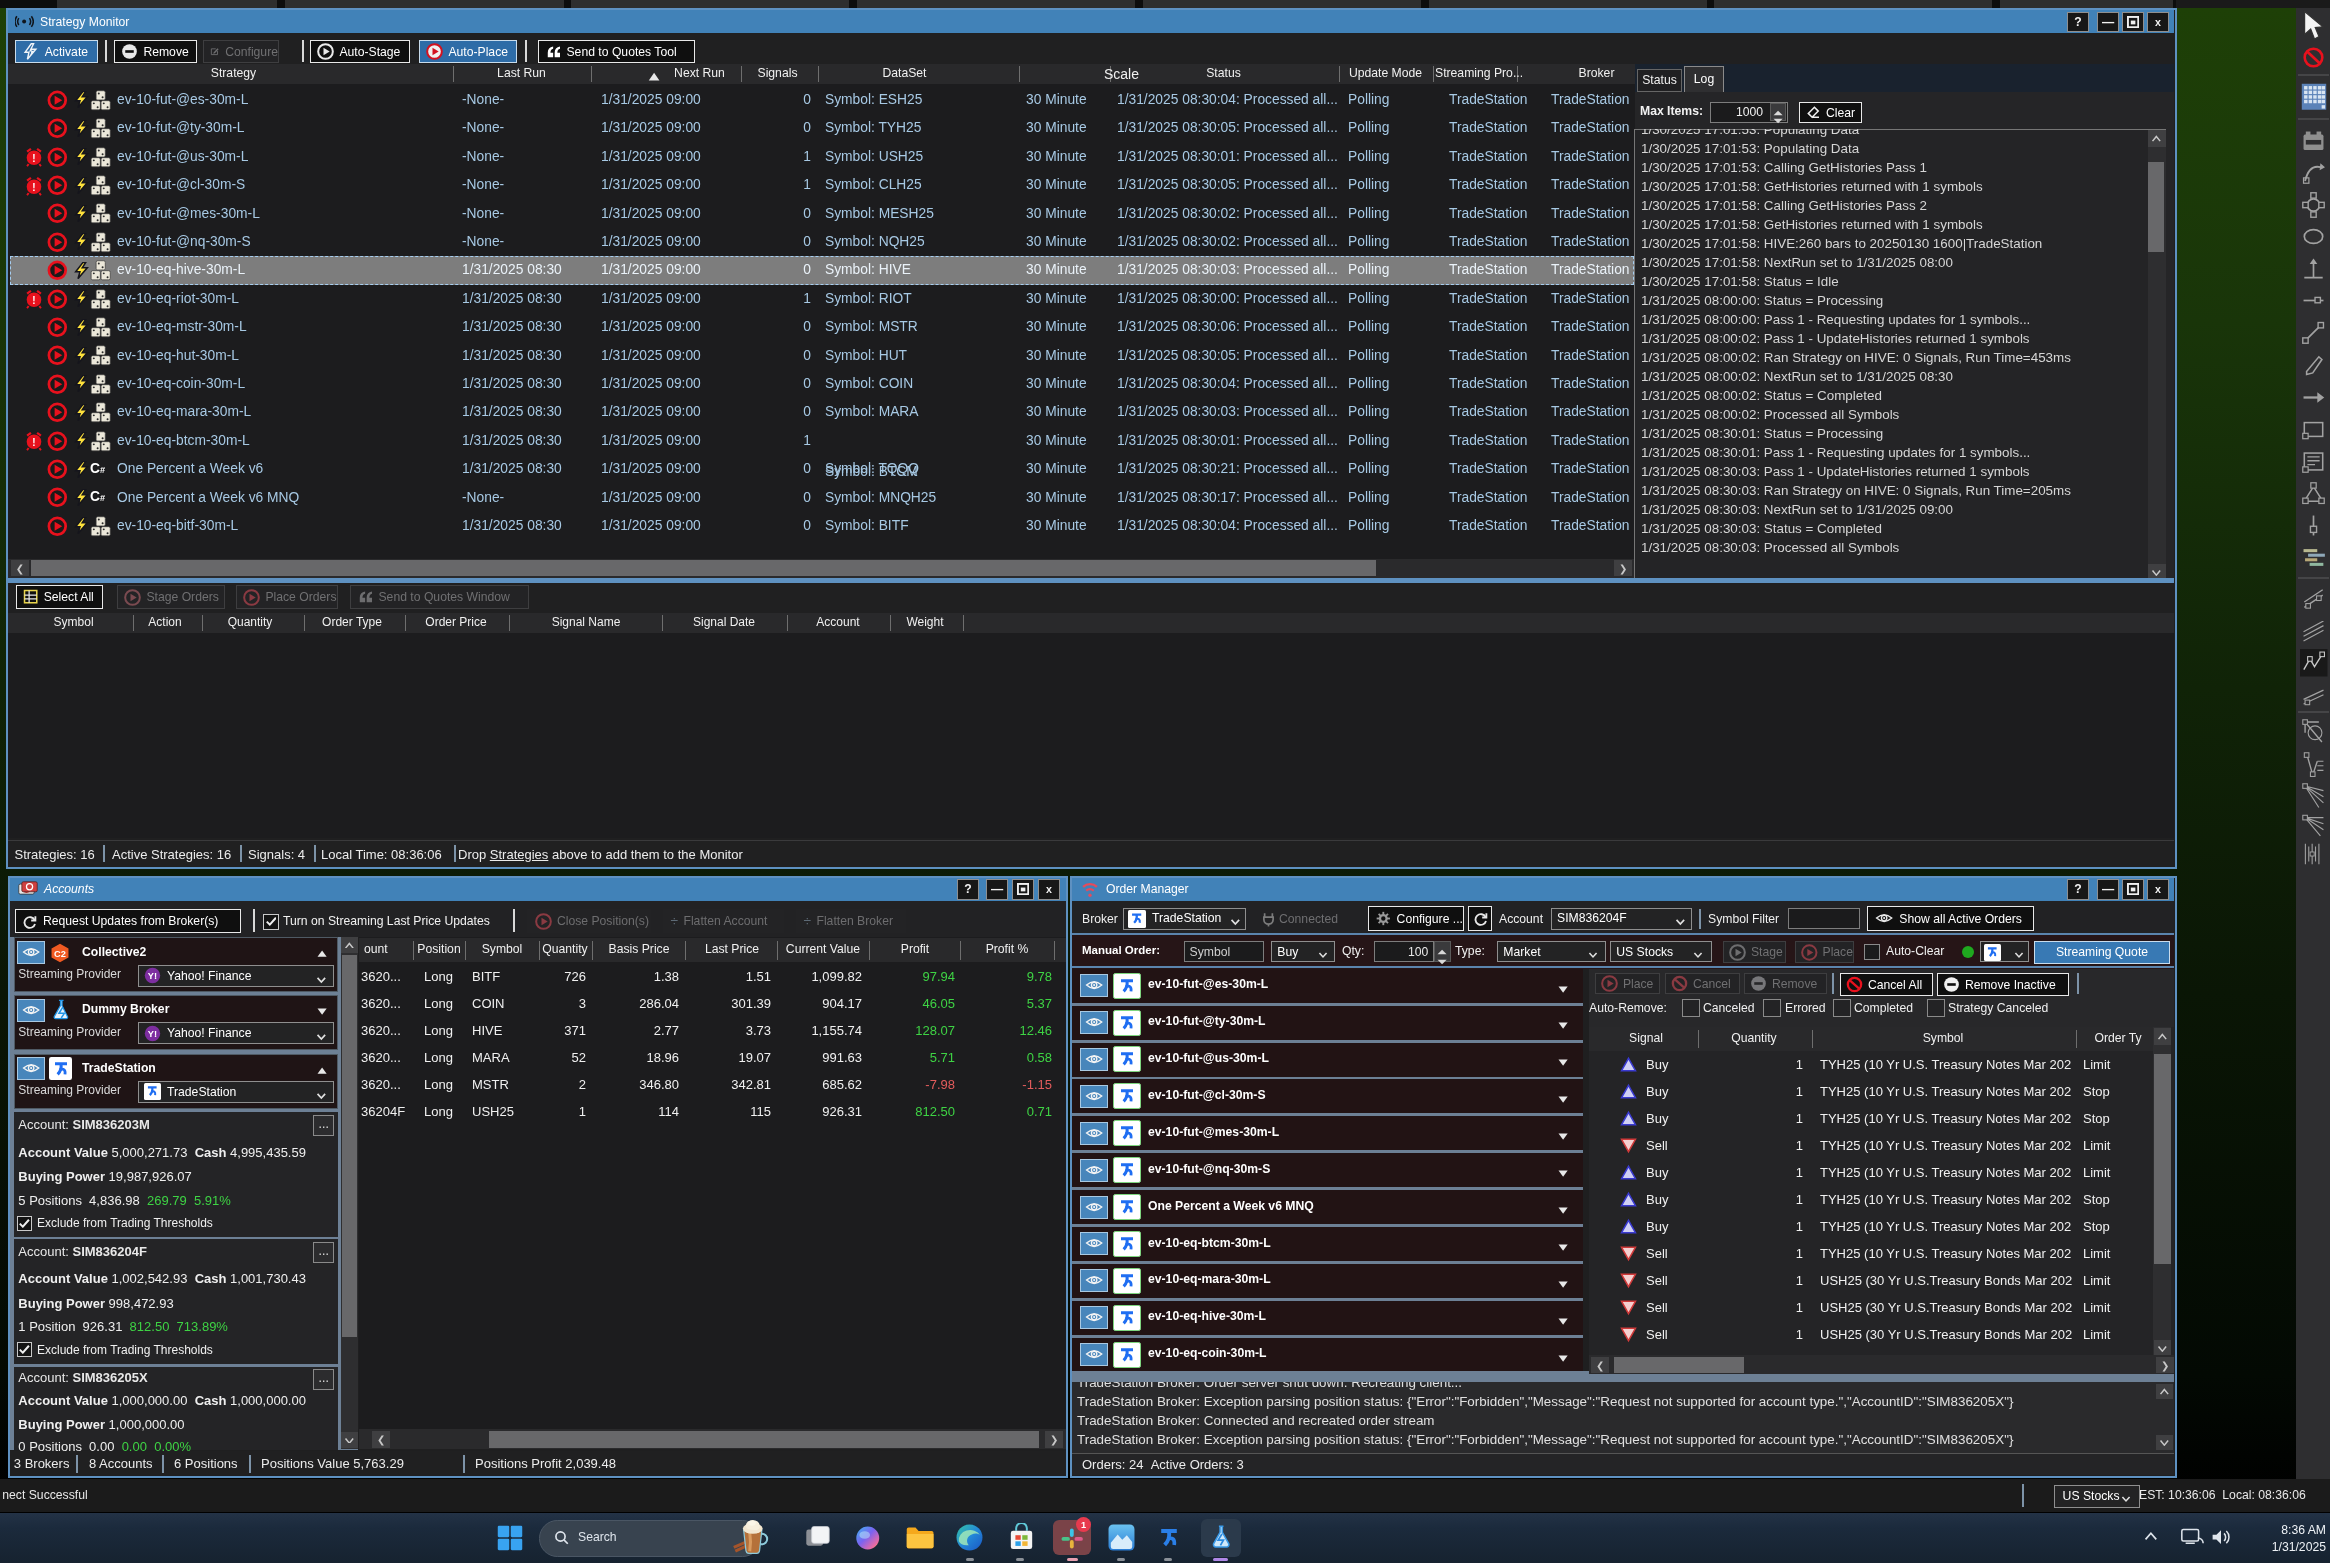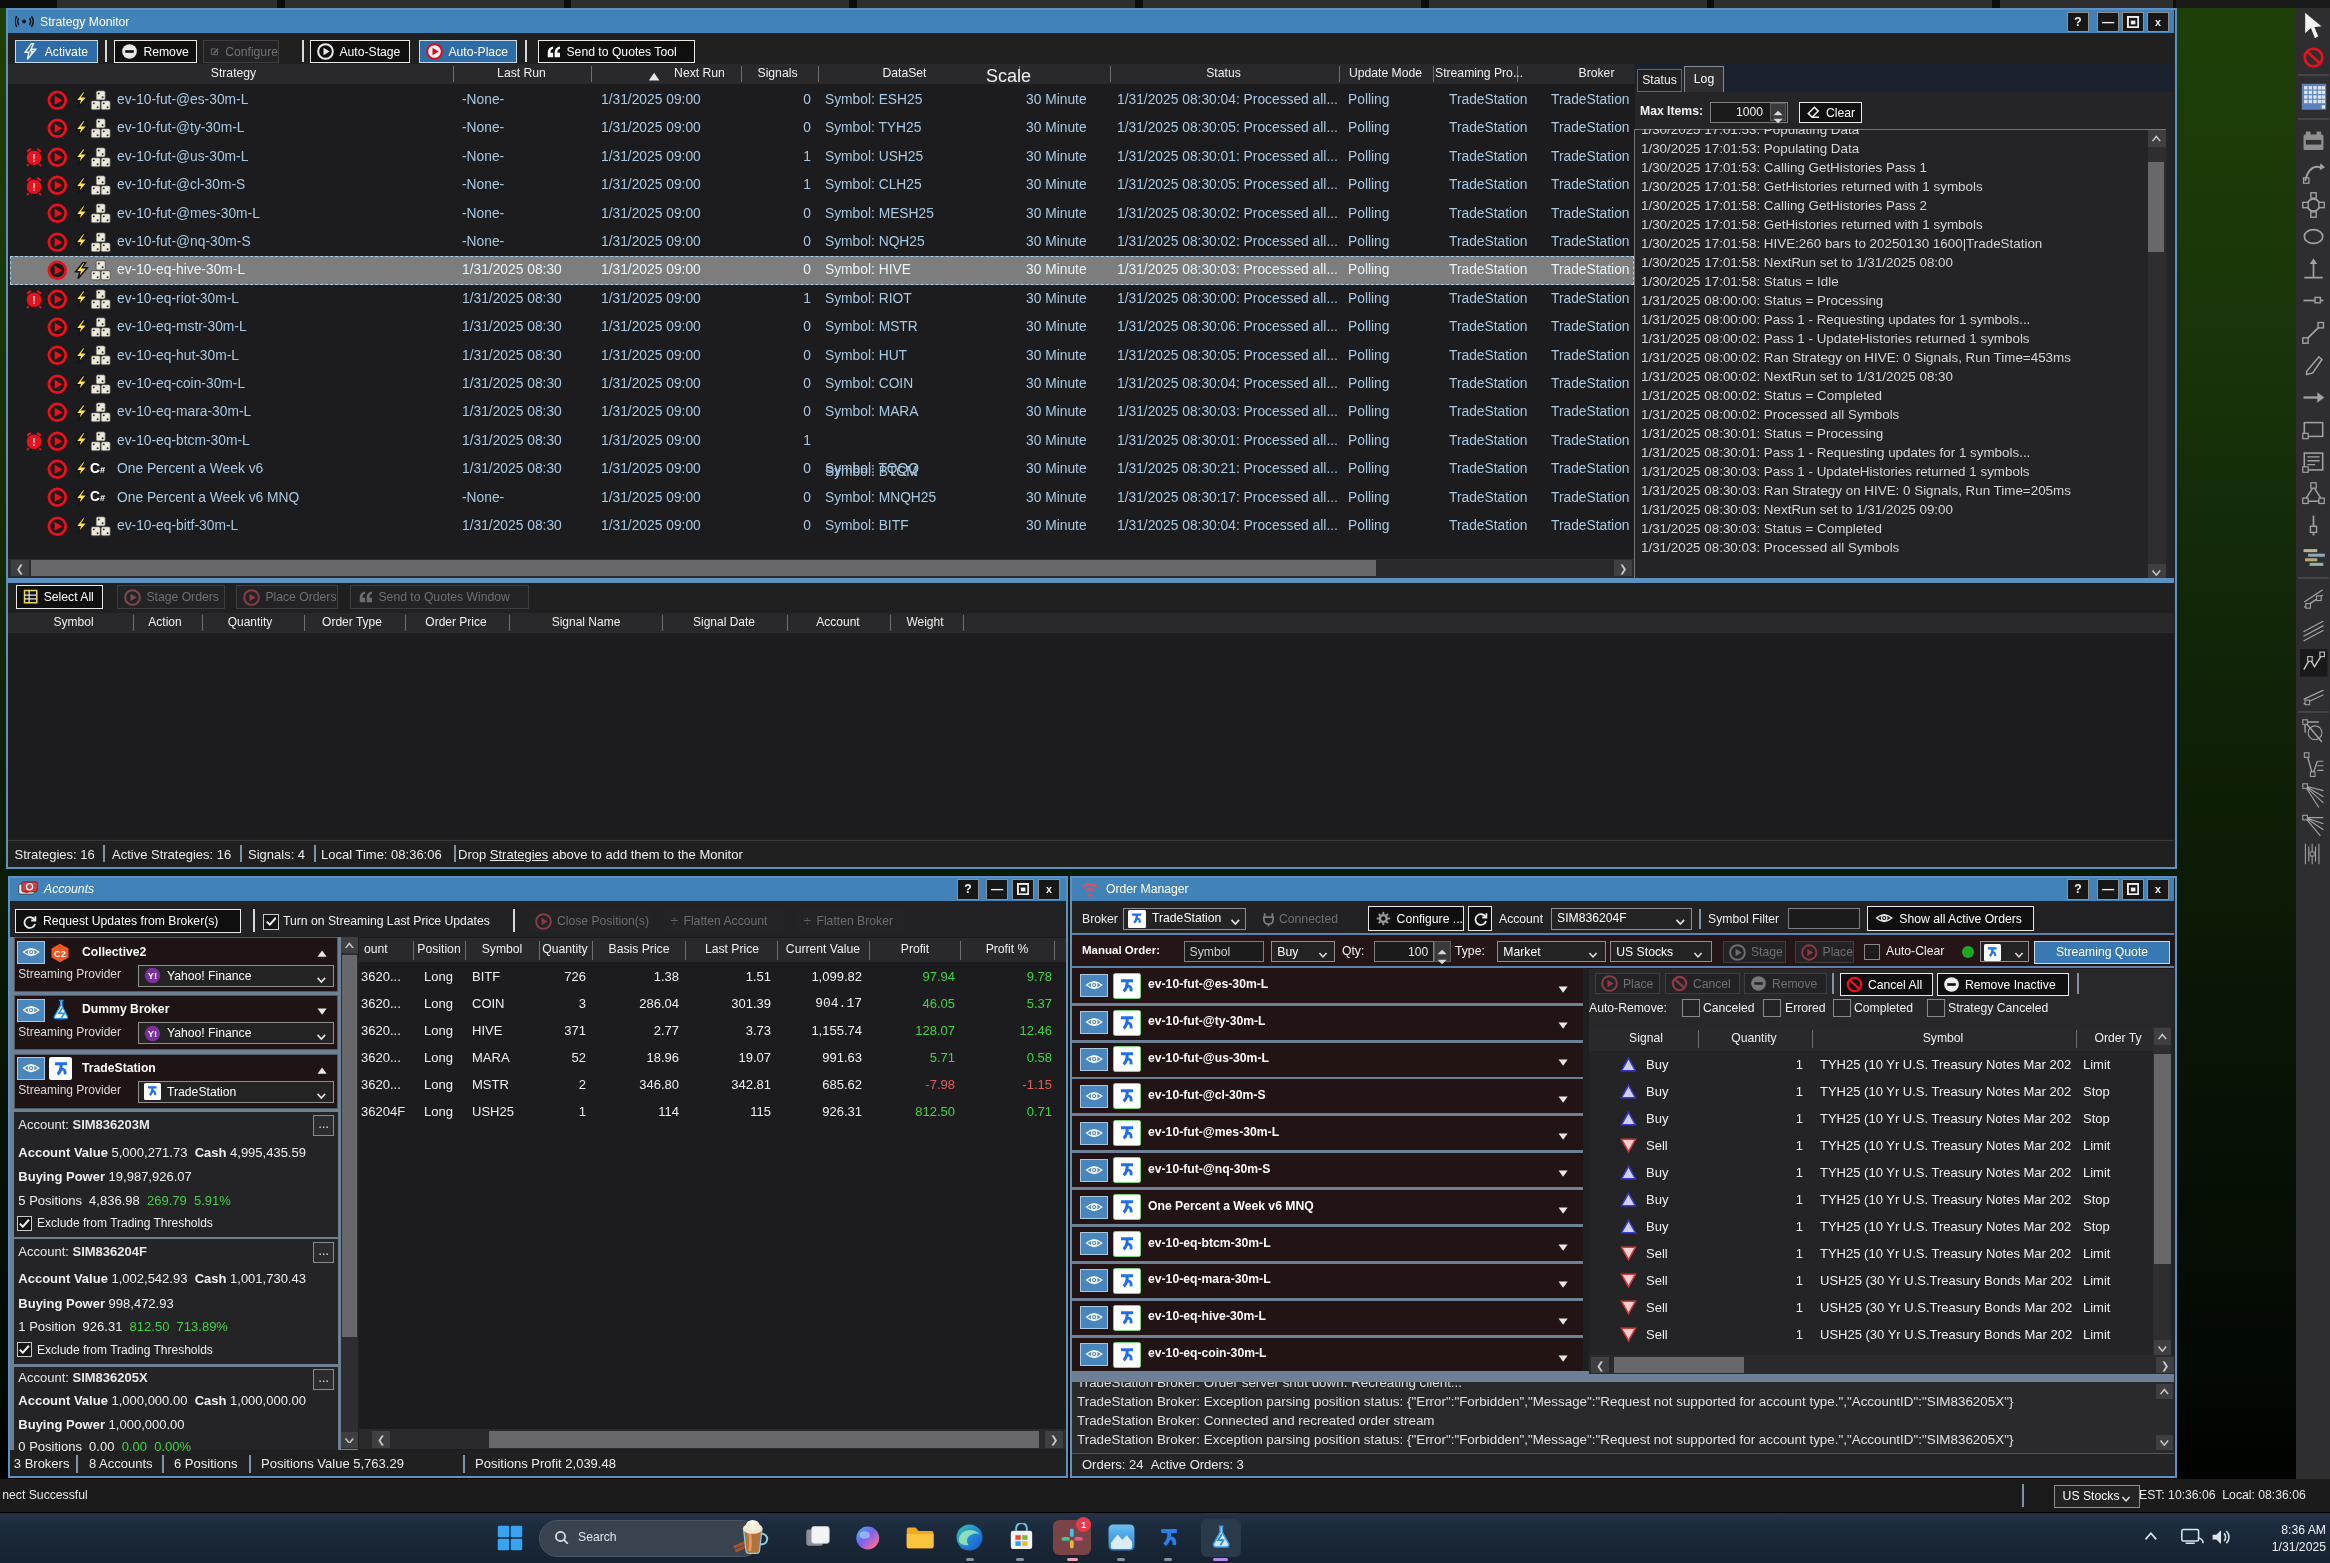--- a/index.html
+++ b/index.html
@@ -110,21 +110,21 @@
 <div class="a colsep" style="left:1110px;top:66px;width:0.8px;height:16px;"></div>
 <div class="a colsep" style="left:1339px;top:66px;width:0.8px;height:16px;"></div>
 <div class="a colsep" style="left:1433px;top:66px;width:0.8px;height:16px;"></div>
 <div class="a colsep" style="left:1517px;top:66px;width:0.8px;height:16px;"></div>
 <div class="a colsep" style="left:1635px;top:66px;width:0.8px;height:16px;"></div>
 <div class="a" style="left:157px;top:66px;width:153px;height:17px;text-align:center;color:#f0f0f0;font-size:12.2px;">Strategy</div>
 <div class="a" style="left:445px;top:66px;width:153px;height:17px;text-align:center;color:#f0f0f0;font-size:12.2px;">Last Run</div>
 <div class="a" style="left:623px;top:66px;width:153px;height:17px;text-align:center;color:#f0f0f0;font-size:12.2px;">Next Run</div>
 <div class="a" style="left:701px;top:66px;width:153px;height:17px;text-align:center;color:#f0f0f0;font-size:12.2px;">Signals</div>
 <div class="a" style="left:828px;top:66px;width:153px;height:17px;text-align:center;color:#f0f0f0;font-size:12.2px;">DataSet</div>
-<div class="a" style="left:986px;top:66px;width:153px;height:17px;text-align:left;color:#f0f0f0;font-size:18px;">Scale</div>
+<div class="a" style="left:986px;top:66px;width:153px;height:17px;text-align:right;color:#f0f0f0;font-size:14px;">Scale</div>
 <div class="a" style="left:1147px;top:66px;width:153px;height:17px;text-align:center;color:#f0f0f0;font-size:12.2px;">Status</div>
 <div class="a" style="left:1309px;top:66px;width:153px;height:17px;text-align:center;color:#f0f0f0;font-size:12.2px;">Update Mode</div>
 <div class="a" style="left:1435px;top:66px;width:92px;height:17px;color:#f0f0f0;font-size:12.2px;">Streaming Pro...</div>
 <div class="a" style="left:1520px;top:66px;width:153px;height:17px;text-align:center;color:#f0f0f0;font-size:12.2px;">Broker</div>
 <div class="a" style="left:648px;top:70px;width:12.2px;height:9.2px;"><svg width="12.2" height="9.2" viewBox="0 0 16 12">
       <path d="M8 1 L15 11 L1 11 Z" fill="#e8e8e8"></path>
     </svg></div>
 <div class="a" style="left:8.4px;top:84px;width:1627px;height:494px;background:#1c1c1e;"></div>
 <div class="a" style="left:47px;top:90px;width:20.6px;height:20.6px;"><svg width="20.6" height="20.6" viewBox="0 0 27 27">
       <circle cx="13.5" cy="13.5" r="11" fill="#1a1a1a" stroke="#e8111d" stroke-width="3.6"></circle>
@@ -937,21 +937,21 @@
 <div class="a" style="left:672px;top:963px;width:99px;height:27px;line-height:27px;text-align:right;color:#f0f0f0;font-size:13px;">1.51</div>
 <div class="a" style="left:763px;top:963px;width:99px;height:27px;line-height:27px;text-align:right;color:#f0f0f0;font-size:13px;">1,099.82</div>
 <div class="a grn" style="left:863px;top:963px;width:92px;height:27px;line-height:27px;text-align:right;font-size:13px;">97.94</div>
 <div class="a grn" style="left:960px;top:963px;width:92px;height:27px;line-height:27px;text-align:right;font-size:13px;">9.78</div>
 <div class="a" style="left:361px;top:990px;width:53px;height:27px;line-height:27px;color:#f0f0f0;overflow:hidden;font-size:13px;">3620...</div>
 <div class="a" style="left:424px;top:990px;width:46px;height:27px;line-height:27px;color:#f0f0f0;font-size:13px;">Long</div>
 <div class="a" style="left:472px;top:990px;width:61px;height:27px;line-height:27px;color:#f0f0f0;font-size:13px;">COIN</div>
 <div class="a" style="left:487px;top:990px;width:99px;height:27px;line-height:27px;text-align:right;color:#f0f0f0;font-size:13px;">3</div>
 <div class="a" style="left:580px;top:990px;width:99px;height:27px;line-height:27px;text-align:right;color:#f0f0f0;font-size:13px;">286.04</div>
 <div class="a" style="left:672px;top:990px;width:99px;height:27px;line-height:27px;text-align:right;color:#f0f0f0;font-size:13px;">301.39</div>
-<div class="a" style="left:763px;top:990px;width:99px;height:27px;line-height:27px;text-align:right;color:#f0f0f0;font-size:13px;font-family:Liberation Mono, monospace;">904.17</div>
+<div class="a" style="left:763px;top:990px;width:99px;height:27px;line-height:27px;text-align:right;color:#f0f0f0;font-size:13px;">904.17</div>
 <div class="a grn" style="left:863px;top:990px;width:92px;height:27px;line-height:27px;text-align:right;font-size:13px;">46.05</div>
 <div class="a grn" style="left:960px;top:990px;width:92px;height:27px;line-height:27px;text-align:right;font-size:13px;">5.37</div>
 <div class="a" style="left:361px;top:1017px;width:53px;height:27px;line-height:27px;color:#f0f0f0;overflow:hidden;font-size:13px;">3620...</div>
 <div class="a" style="left:424px;top:1017px;width:46px;height:27px;line-height:27px;color:#f0f0f0;font-size:13px;">Long</div>
 <div class="a" style="left:472px;top:1017px;width:61px;height:27px;line-height:27px;color:#f0f0f0;font-size:13px;">HIVE</div>
 <div class="a" style="left:487px;top:1017px;width:99px;height:27px;line-height:27px;text-align:right;color:#f0f0f0;font-size:13px;">371</div>
 <div class="a" style="left:580px;top:1017px;width:99px;height:27px;line-height:27px;text-align:right;color:#f0f0f0;font-size:13px;">2.77</div>
 <div class="a" style="left:672px;top:1017px;width:99px;height:27px;line-height:27px;text-align:right;color:#f0f0f0;font-size:13px;">3.73</div>
 <div class="a" style="left:763px;top:1017px;width:99px;height:27px;line-height:27px;text-align:right;color:#f0f0f0;font-size:13px;">1,155.74</div>
 <div class="a grn" style="left:863px;top:1017px;width:92px;height:27px;line-height:27px;text-align:right;font-size:13px;">128.07</div>

